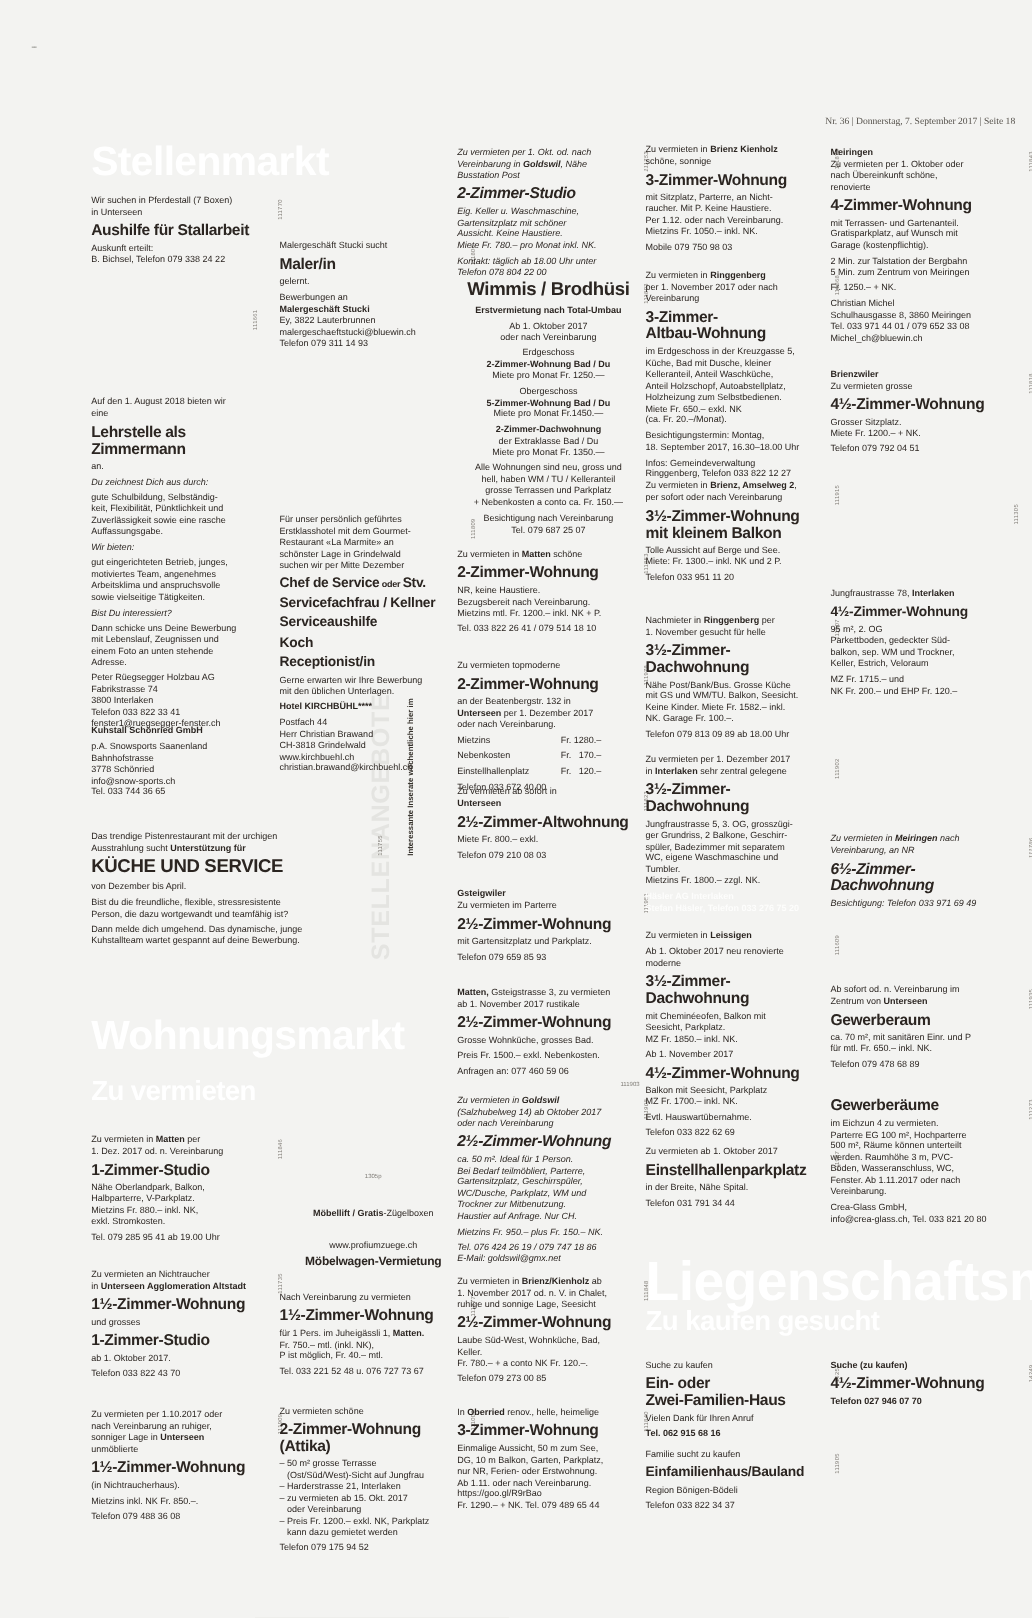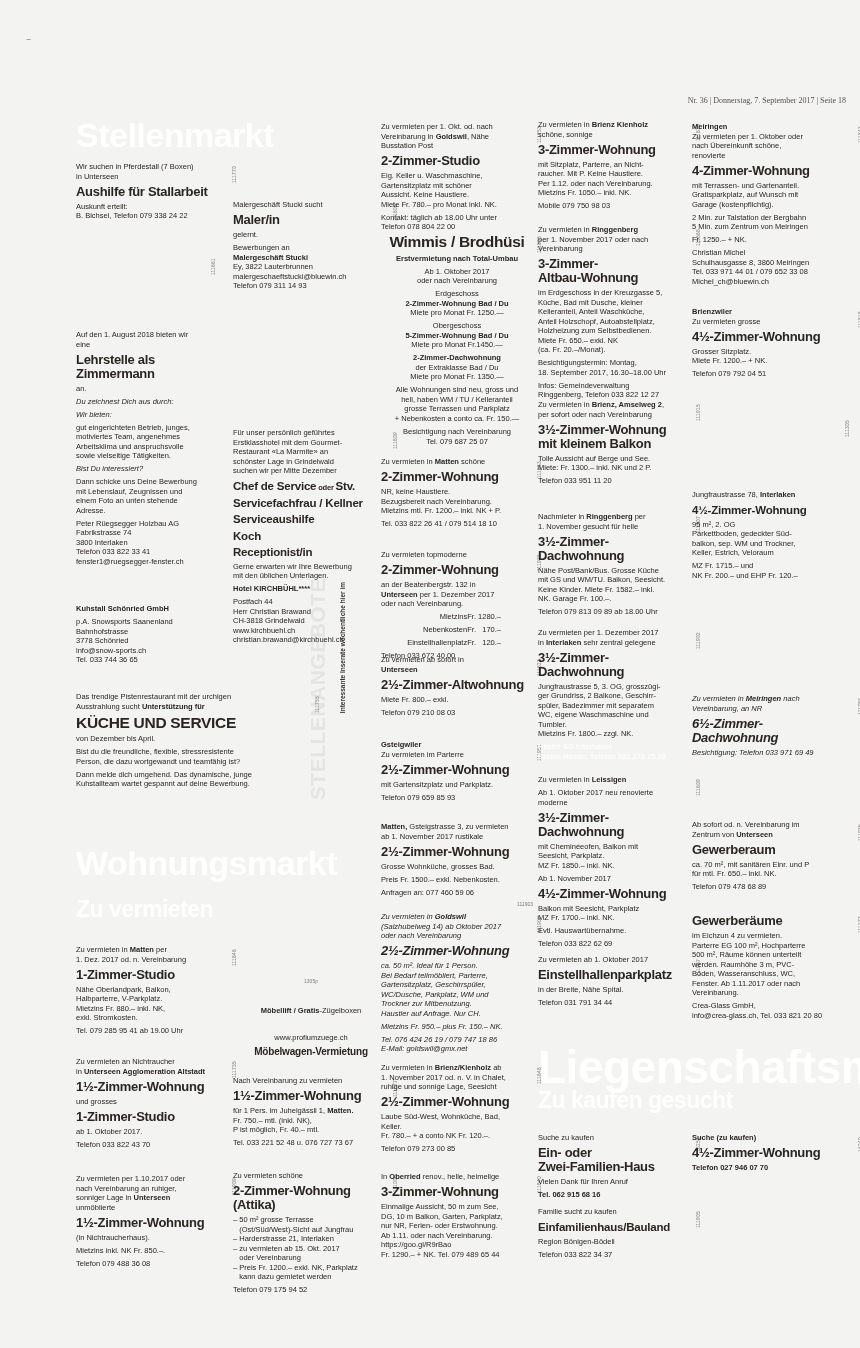--- a/index.html
+++ b/index.html
@@ -28,21 +28,21 @@
   .s-h1{font-size:13px;font-weight:bold;line-height:1.08;letter-spacing:-0.3px;margin:2px 0 3px;}
   .s-h1xl{font-size:15.5px;font-weight:bold;line-height:1.08;letter-spacing:-0.3px;margin:2px 0 3px;}
   .s-h2{font-size:11.5px;font-weight:bold;line-height:1.35;letter-spacing:-0.2px;margin:0 0 1px;}
   .s-h3{font-size:10px;font-weight:bold;letter-spacing:-0.2px;margin:1px 0 2px;}
   .s-h2inl{font-size:11.5px;font-weight:bold;letter-spacing:-0.2px;}
   .s-smallinl{font-size:7.5px;}
   .s-tiny{font-size:5px;color:#7d7a74;text-align:left;}
   .s-tiny-right{font-size:5px;color:#7d7a74;text-align:right;}
   .s-sp18{height:18px;margin:0;}
   .s-sp14{height:14px;margin:0;}
-  .split{display:flex;justify-content:flex-end;width:120px;white-space:pre;}
+  .split{display:flex;justify-content:space-between;width:120px;white-space:pre;}
   .adid{position:absolute;right:-9px;top:4px;font-size:4.8px;color:#807c76;
         writing-mode:vertical-rl;transform:rotate(180deg);letter-spacing:0.3px;}
   .stray{position:absolute;font-size:4.8px;color:#807c76;writing-mode:vertical-rl;
         transform:rotate(180deg);letter-spacing:0.3px;}
 </style>
 </head>
 <body>
 
 <div id="page">
   <div id="corner">--</div>
@@ -61,20 +61,21 @@
         <div class="line s-small">Wir suchen in Pferdestall (7 Boxen)<br>in Unterseen</div>
         <div class="line s-h1">Aushilfe für Stallarbeit</div>
         <div class="line s-small">Auskunft erteilt:<br>B. Bichsel, Telefon 079 338 24 22</div>
         <span class="adid">111770</span>
       </div>
       <div class="block" style="top: 330px;">
         <div class="line s-small">Auf den 1. August 2018 bieten wir<br>eine</div>
         <div class="line s-h1">Lehrstelle als<br>Zimmermann</div>
         <div class="line s-small">an.</div>
         <div class="line s-small-italic">Du zeichnest Dich aus durch:</div>
+        <div class="line s-small">gute Schulbildung, Selbständig-<br>keit, Flexibilität, Pünktlichkeit und<br>Zuverlässigkeit sowie eine rasche<br>Auffassungsgabe.</div>
         <div class="line s-small-italic">Wir bieten:</div>
         <div class="line s-small">gut eingerichteten Betrieb, junges,<br>motiviertes Team, angenehmes<br>Arbeitsklima und anspruchsvolle<br>sowie vielseitige Tätigkeiten.</div>
         <div class="line s-small-italic">Bist Du interessiert?</div>
         <div class="line s-small">Dann schicke uns Deine Bewerbung<br>mit Lebenslauf, Zeugnissen und<br>einem Foto an unten stehende<br>Adresse.</div>
         <div class="line s-small">Peter Rüegsegger Holzbau AG<br>Fabrikstrasse 74<br>3800 Interlaken<br>Telefon 033 822 33 41<br>fenster1@ruegsegger-fenster.ch</div>
       </div>
       <div class="block" style="top: 604px;">
         <div class="line s-small-bold">Kuhstall Schönried GmbH</div>
         <div class="line s-small">p.A. Snowsports Saanenland<br>Bahnhofstrasse<br>3778 Schönried<br>info@snow-sports.ch<br>Tel. 033 744 36 65</div>
       </div>
@@ -148,21 +149,21 @@
       </div>
       <div class="block" style="top: 1143px;">
         <div class="line s-small">Zu vermieten schöne</div>
         <div class="line s-h1">2-Zimmer-Wohnung<br>(Attika)</div>
         <div class="line s-small">– 50 m² grosse Terrasse<br>&nbsp;&nbsp;&nbsp;(Ost/Süd/West)-Sicht auf Jungfrau<br>– Harderstrasse 21, Interlaken<br>– zu vermieten ab 15. Okt. 2017<br>&nbsp;&nbsp;&nbsp;oder Vereinbarung<br>– Preis Fr. 1200.– exkl. NK, Parkplatz<br>&nbsp;&nbsp;&nbsp;kann dazu gemietet werden</div>
         <div class="line s-small">Telefon 079 175 94 52</div>
         <span class="adid">111008</span>
       </div>
     </div>
     <div class="col" style="left: 381px; width: 152px;">
-      <div class="block" style="top: 122px;">
+      <div class="block" style="top: 122px; font-style: italic;">
         <div class="line s-small">Zu vermieten per 1. Okt. od. nach<br>Vereinbarung in <b>Goldswil</b>, Nähe<br>Busstation Post</div>
         <div class="line s-h1">2-Zimmer-Studio</div>
         <div class="line s-small">Eig. Keller u. Waschmaschine,<br>Gartensitzplatz mit schöner<br>Aussicht. Keine Haustiere.<br>Miete Fr. 780.– pro Monat inkl. NK.</div>
         <div class="line s-small">Kontakt: täglich ab 18.00 Uhr unter<br>Telefon 078 804 22 00</div>
         <span class="adid">111753</span>
       </div>
       <div class="block center" style="top: 232px;">
         <div class="line s-h1xl">Wimmis / Brodhüsi</div>
         <div class="line s-small-bold">Erstvermietung nach Total-Umbau</div>
         <div class="line s-small">Ab 1. Oktober 2017<br>oder nach Vereinbarung</div>

